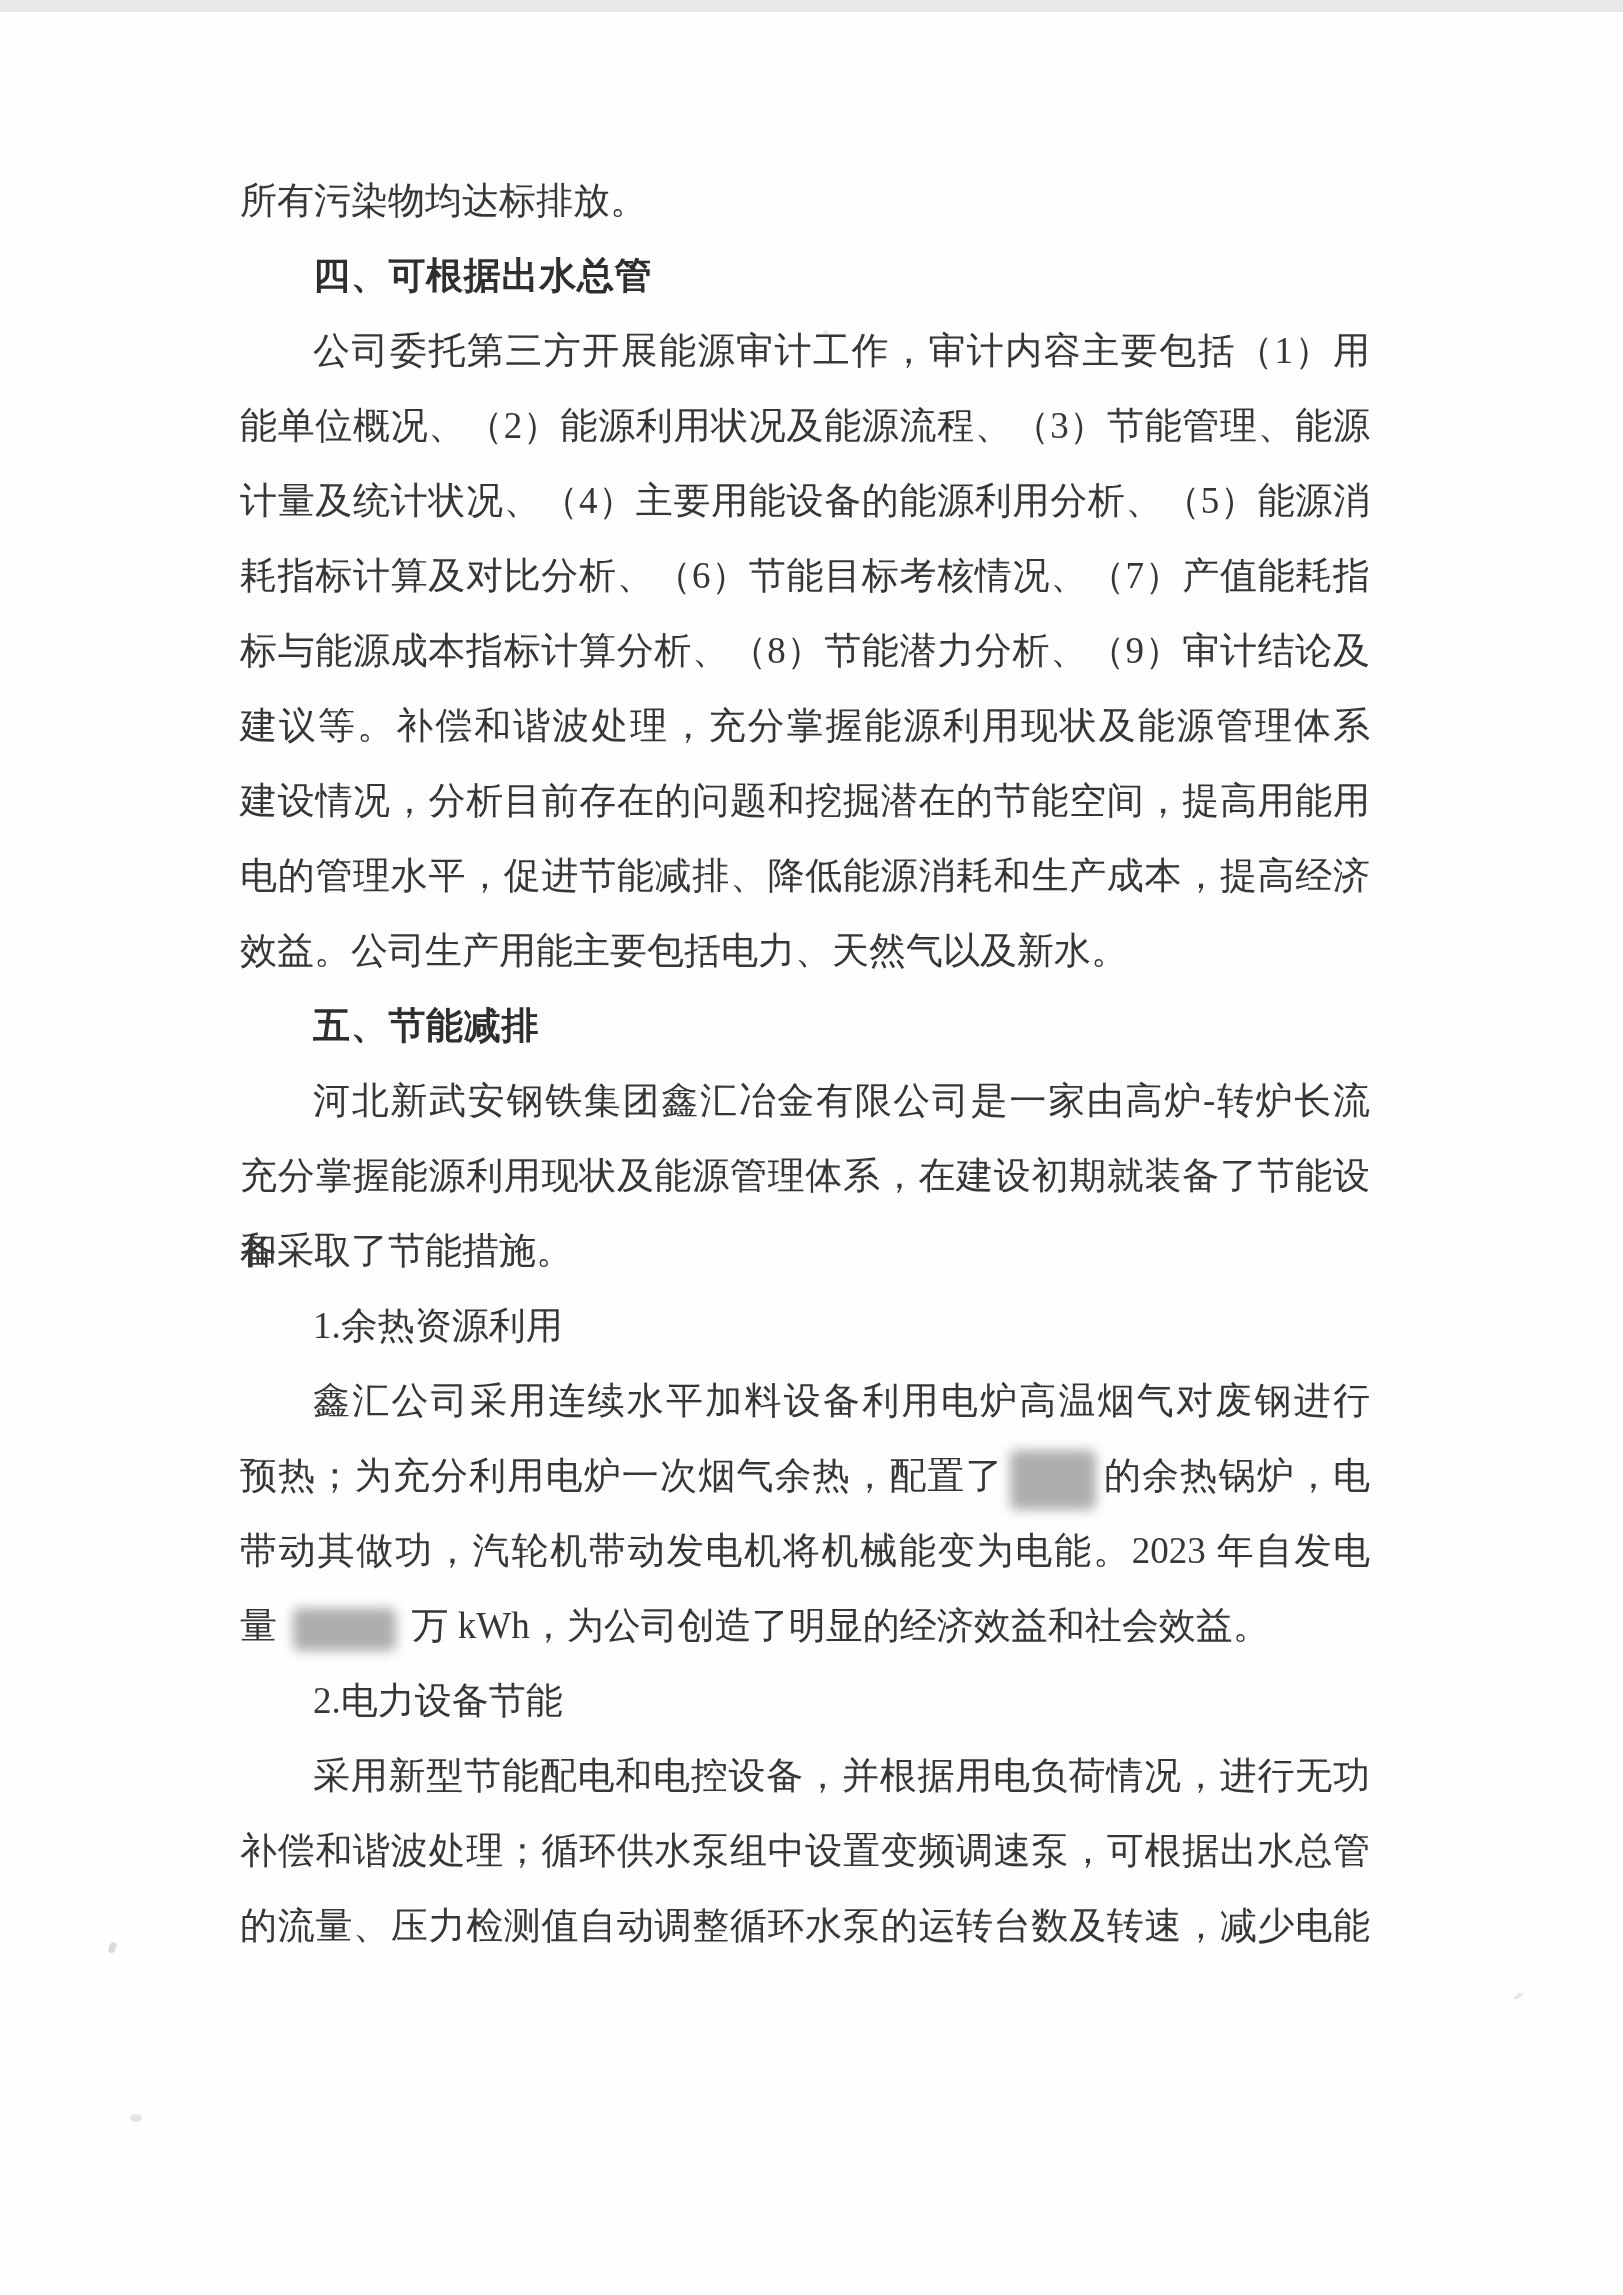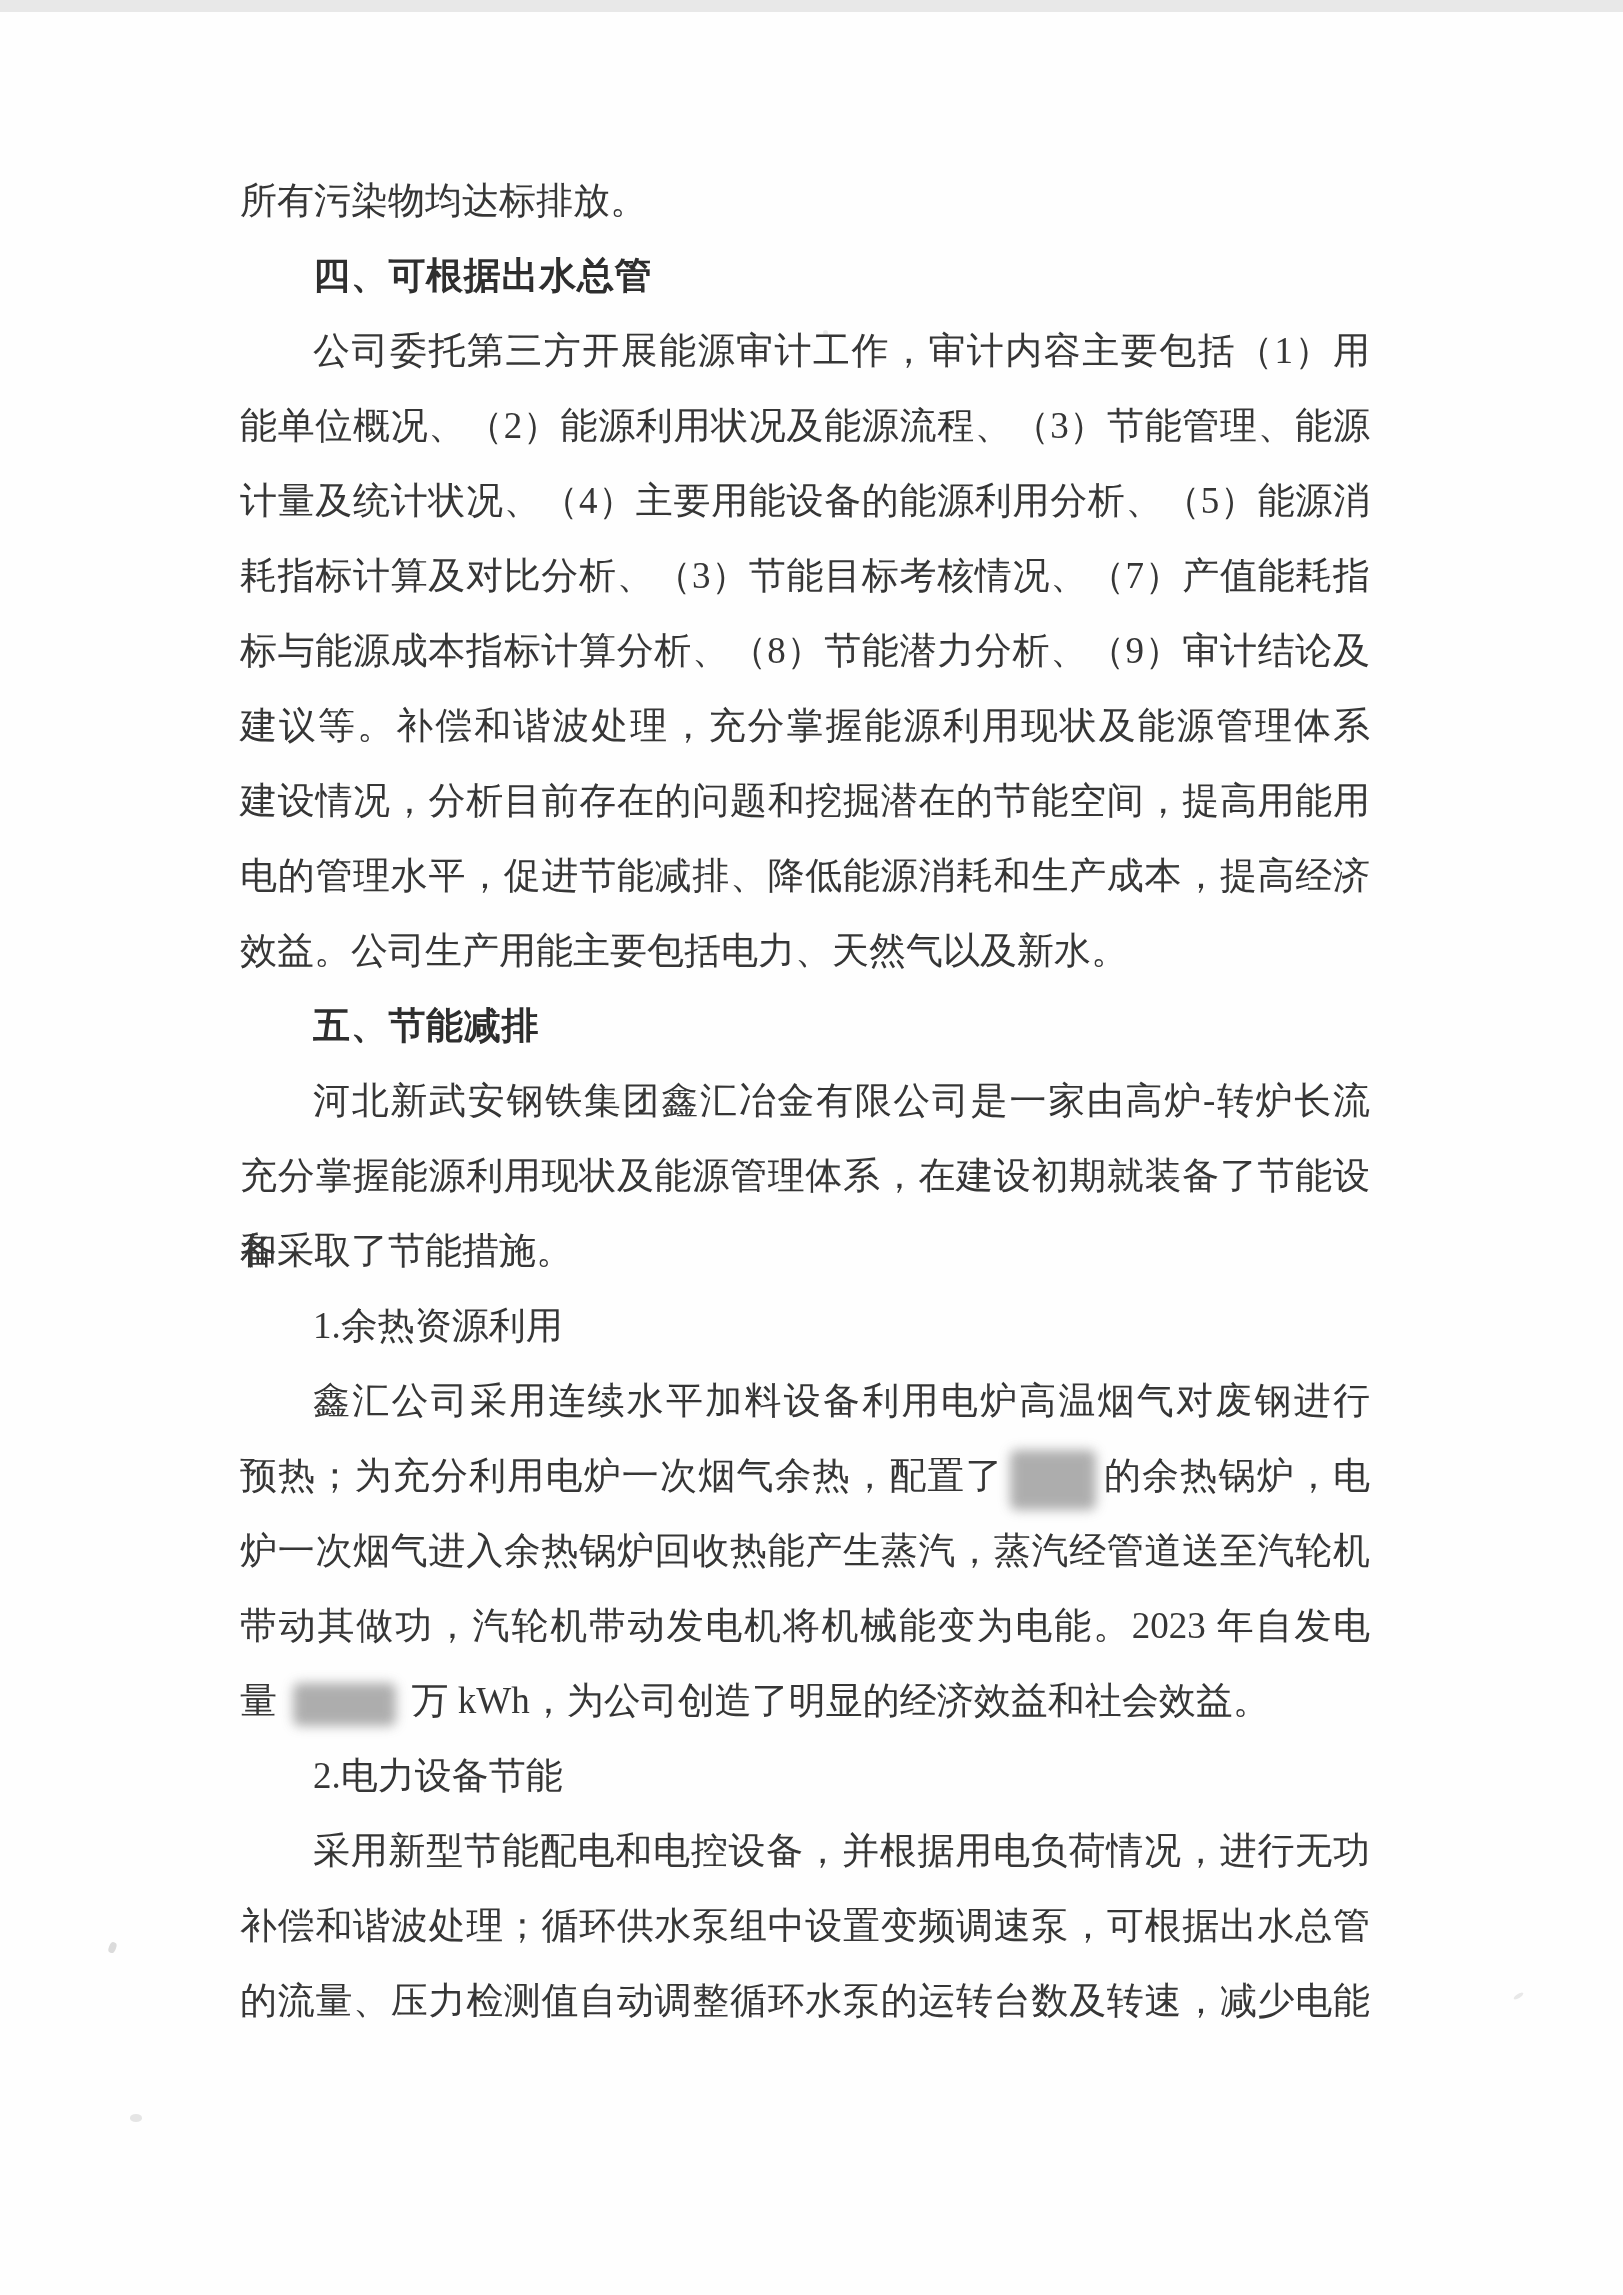--- a/index.html
+++ b/index.html
@@ -61,34 +61,33 @@
 </head>
 <body>
 
 <div class="page">
   <div class="text-block" id="text-block">
       <div class="line"><span>所有污染物均达标排放。</span></div>
       <div class="line heading indent"><span>四、可根据出水总管</span></div>
       <div class="line indent justify"><span>公司委托第三方开展能源审计工作，审计内容主要包括（1）用</span></div>
       <div class="line justify"><span>能单位概况、（2）能源利用状况及能源流程、（3）节能管理、能源</span></div>
       <div class="line justify"><span>计量及统计状况、（4）主要用能设备的能源利用分析、（5）能源消</span></div>
-      <div class="line justify"><span>耗指标计算及对比分析、（3）节能目标考核情况、（7）产值能耗指</span></div>
+      <div class="line justify"><span>耗指标计算及对比分析、（6）节能目标考核情况、（7）产值能耗指</span></div>
       <div class="line justify"><span>标与能源成本指标计算分析、（8）节能潜力分析、（9）审计结论及</span></div>
       <div class="line justify"><span>建议等。补偿和谐波处理，充分掌握能源利用现状及能源管理体系</span></div>
       <div class="line justify"><span>建设情况，分析目前存在的问题和挖掘潜在的节能空间，提高用能用</span></div>
       <div class="line justify"><span>电的管理水平，促进节能减排、降低能源消耗和生产成本，提高经济</span></div>
       <div class="line"><span>效益。公司生产用能主要包括电力、天然气以及新水。</span></div>
       <div class="line heading indent"><span>五、节能减排</span></div>
       <div class="line indent justify"><span>河北新武安钢铁集团鑫汇冶金有限公司是一家由高炉-转炉长流</span></div>
       <div class="line justify"><span>充分掌握能源利用现状及能源管理体系，在建设初期就装备了节能设备</span></div>
       <div class="line"><span>和采取了节能措施。</span></div>
       <div class="line indent"><span>1.余热资源利用</span></div>
       <div class="line indent justify"><span>鑫汇公司采用连续水平加料设备利用电炉高温烟气对废钢进行</span></div>
       <div class="line justify"><span>预热；为充分利用电炉一次烟气余热，配置了</span><span class="redacted" style="width: 86px; height: 60px;"></span><span>的余热锅炉，电</span></div>
-      <div class="line justify"><span>炉一次烟气进入余热锅炉回收热能产生蒸汽，蒸汽经管道送至汽轮机</span></div>
       <div class="line justify"><span>带动其做功，汽轮机带动发电机将机械能变为电能。2023 年自发电</span></div>
       <div class="line"><span>量 </span><span class="redacted" style="width: 103px; height: 43px;"></span><span> 万 kWh，为公司创造了明显的经济效益和社会效益。</span></div>
       <div class="line indent"><span>2.电力设备节能</span></div>
       <div class="line indent justify"><span>采用新型节能配电和电控设备，并根据用电负荷情况，进行无功</span></div>
       <div class="line justify"><span>补偿和谐波处理；循环供水泵组中设置变频调速泵，可根据出水总管</span></div>
       <div class="line justify"><span>的流量、压力检测值自动调整循环水泵的运转台数及转速，减少电能</span></div>
     </div>
   <div class="speck s1"></div>
   <div class="speck s2"></div>
   <div class="speck s3"></div>

